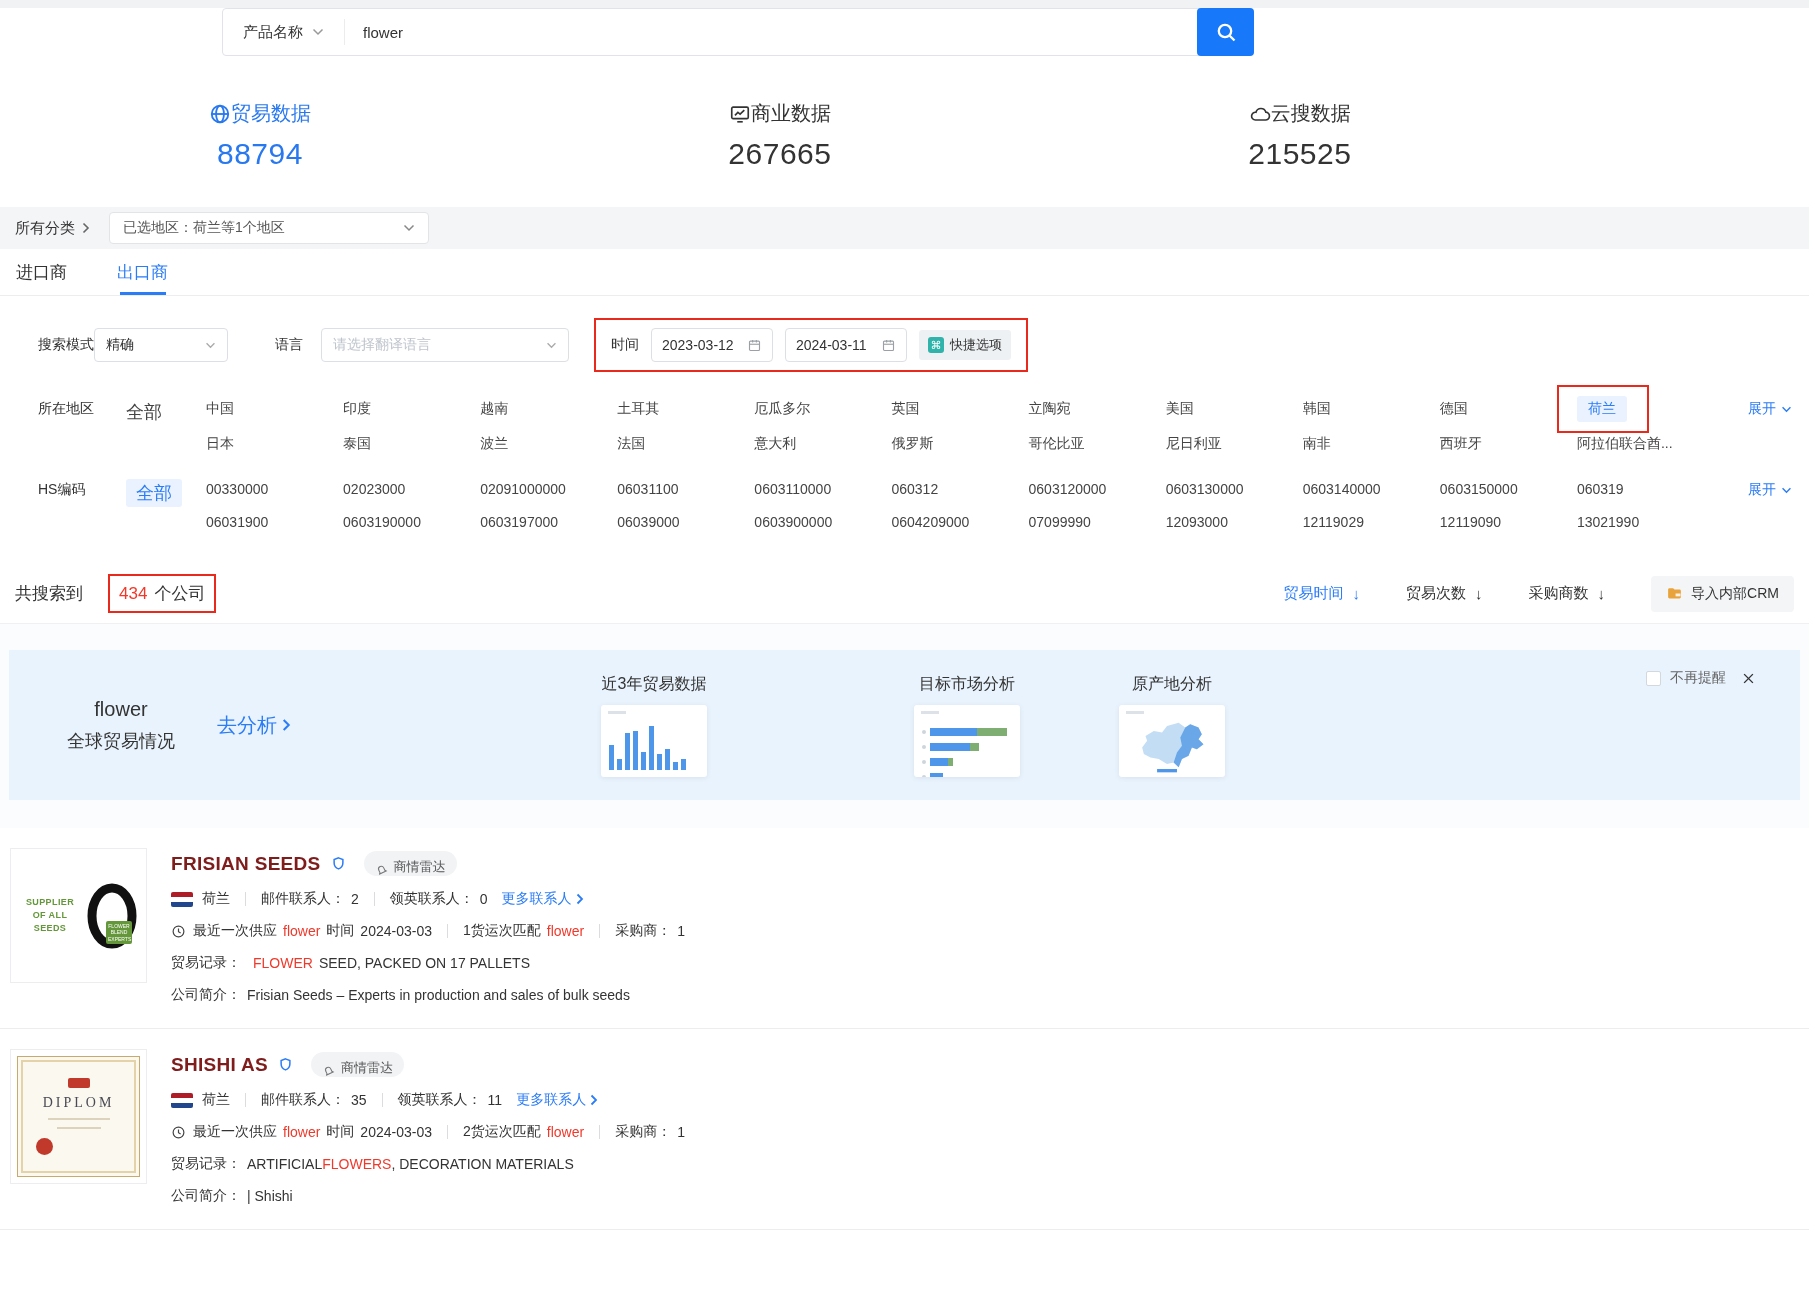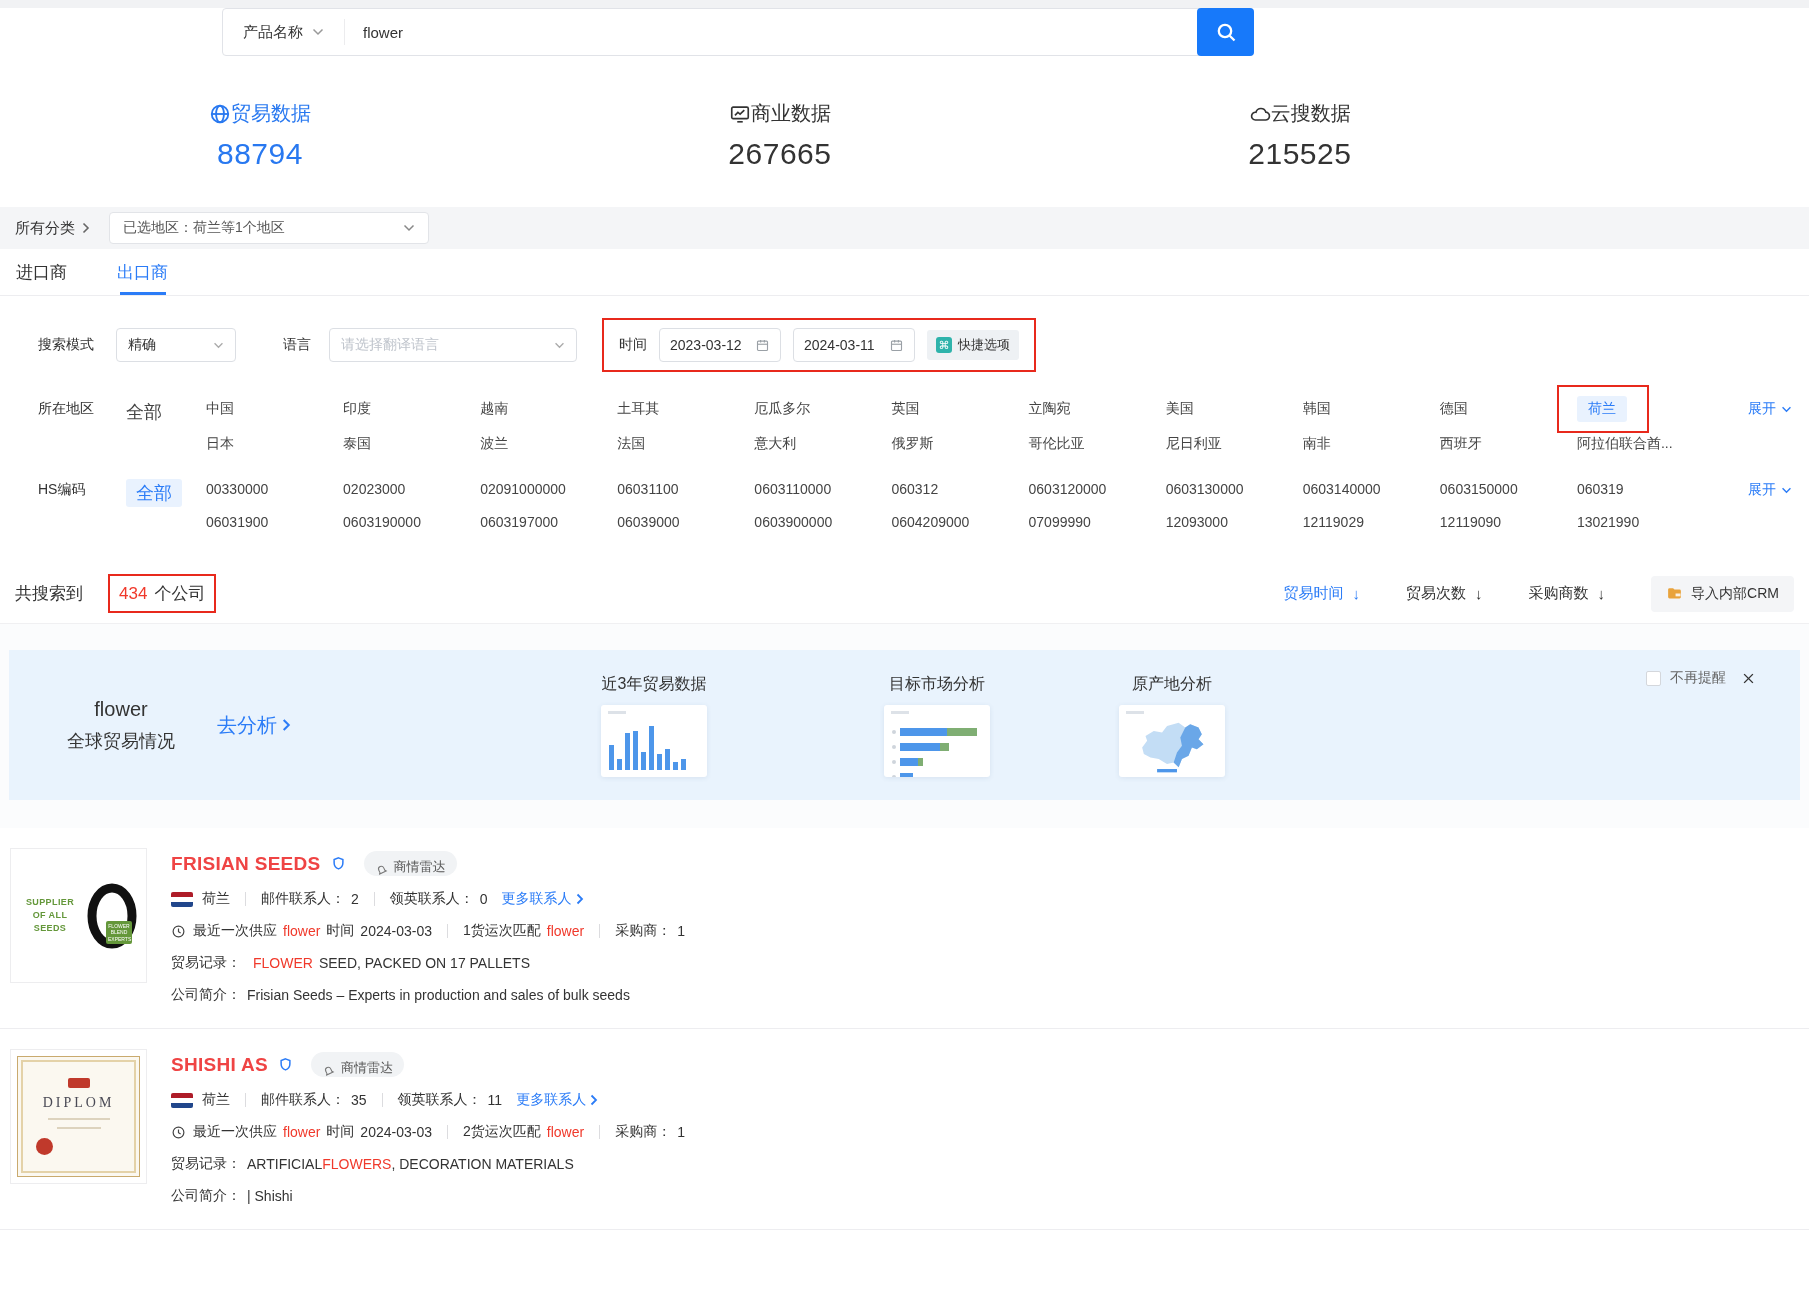--- a/index.html
+++ b/index.html
@@ -29,21 +29,21 @@
   .tabs{display:flex;gap:50px;padding:0 16px;border-bottom:1px solid #ededf0;height:47px;align-items:stretch;}
   .tab{font-size:17px;color:#333;position:relative;display:flex;align-items:center;cursor:pointer;}
   .tab.active{color:#2b7cf7;}
   .tab.active::after{content:"";position:absolute;left:50%;transform:translateX(-50%);bottom:0;width:46px;height:3px;background:#2b7cf7;}
 
   
   .filters{padding:22px 15px 20px 38px;position:relative;}
   .f-label{font-size:14px;color:#333;flex-shrink:0;}
   .rowA{display:flex;align-items:center;height:54px;}
   .select-box{height:34px;border:1px solid #dcdfe4;border-radius:4px;display:flex;align-items:center;justify-content:space-between;padding:0 11px;font-size:14px;color:#333;background:#fff;cursor:pointer;}
-  .sb-mode{width:120px;margin-left:22px;}
+  .sb-mode{width:134px;}
   .sb-lang{width:248px;margin-left:18px;}
   .placeholder{color:#bfc4cc;}
   .lbl-lang{margin-left:47px;}
   .time-group{display:flex;align-items:center;border:2px solid #e8291c;padding:8px 15px;margin-left:25px;gap:12px;}
   .date-box{width:122px;height:34px;border:1px solid #dcdfe4;border-radius:4px;display:flex;align-items:center;justify-content:space-between;padding:0 10px;font-size:14px;color:#333;background:#fff;cursor:pointer;}
   .quick-btn{height:30px;background:#eef1f4;border:none;border-radius:3px;display:flex;align-items:center;gap:6px;padding:0 9px;font-size:13px;color:#333;cursor:pointer;}
   .cmd-icon{width:16px;height:16px;background:#2fb3ab;color:#fff;border-radius:3px;font-size:11px;display:flex;align-items:center;justify-content:center;}
 
   .filter-grid-row{display:flex;margin-top:24px;position:relative;padding-right:80px;}
   .fg-label{width:88px;font-size:14px;color:#333;padding-top:4px;flex-shrink:0;}
@@ -66,21 +66,21 @@
   .crm-btn{height:36px;background:#f4f5f7;border-radius:4px;border:none;display:flex;align-items:center;gap:8px;padding:0 15px;font-size:14px;color:#333;cursor:pointer;}
 
   
   .banner-wrap{background:#fbfcfd;padding:26px 9px 28px;}
   .banner{background:#e9f3fd;height:150px;position:relative;display:flex;align-items:center;}
   .banner-left{margin-left:58px;text-align:center;}
   .kw{font-size:20px;color:#333;}
   .sub{font-size:18px;color:#333;margin-top:8px;}
   .analyze{color:#2b7cf7;font-size:20px;margin-left:42px;display:flex;align-items:center;gap:5px;cursor:pointer;}
   .bcard{position:absolute;top:24px;width:130px;text-align:center;}
-  .bcard1{left:580px;}.bcard2{left:863px;}.bcard3{left:1098px;}
+  .bcard1{left:580px;}.bcard2{left:893px;}.bcard3{left:1098px;}
   .bcard-title{font-size:16px;color:#333;margin-bottom:10px;white-space:nowrap;}
   .thumb{width:106px;height:72px;background:#fff;border-radius:3px;box-shadow:0 1px 5px rgba(60,90,130,.10);margin:0 auto;position:relative;padding:7px 8px 7px;overflow:hidden;}
   .thumb::before{content:"";position:absolute;top:6px;left:7px;width:18px;height:3px;background:#dde2e8;}
   .bar-chart{display:flex;align-items:flex-end;gap:3px;height:100%;padding-top:12px;}
   .bar{width:5px;background:#4d96ea;}
   .hbar-chart{display:flex;flex-direction:column;gap:7px;padding-top:16px;}
   .hrow{display:flex;align-items:center;height:8px;}
   .htick{width:4px;height:4px;border-radius:50%;background:#cfd5dc;margin-right:4px;flex-shrink:0;}
   .hblue{background:#4d96ea;height:8px;}
   .hgreen{background:#7fae73;height:8px;}
@@ -95,21 +95,21 @@
   .seeds-text{width:62px;font-size:9px;font-weight:bold;color:#64973a;line-height:1.45;text-align:center;letter-spacing:.4px;}
   .seeds-sub{font-size:5px;color:#fff;background:#64973a;border-radius:2px;padding:2px 2px;width:26px;line-height:1.3;position:absolute;right:6px;top:38px;text-align:center;}
   .seeds-oval{position:relative;}
   .diplom-logo{width:123px;height:121px;background:#fbf8f0;border:1px solid #c9aa6e;outline:2px solid #e4d2a8;outline-offset:-6px;display:flex;flex-direction:column;align-items:center;justify-content:center;gap:7px;}
   .diplom-mark{width:22px;height:10px;background:#c0392b;border-radius:2px;}
   .diplom-text{font-family:"Liberation Serif","DejaVu Serif",serif;font-size:14px;letter-spacing:3px;color:#4a4a55;}
   .diplom-line{width:62px;height:2px;background:#ddd3bd;}
   .diplom-seal{width:17px;height:17px;border-radius:50%;background:#c0392b;align-self:flex-start;margin:2px 0 0 18px;}
   .company-body{flex:1;padding-top:3px;}
   .c-name-row{display:flex;align-items:center;gap:10px;}
-  .c-name{font-size:19px;font-weight:bold;color:#ef4444;letter-spacing:.3px;}
+  .c-name{font-size:19px;font-weight:bold;color:#7f1d1d;letter-spacing:.3px;}
   .radar-badge{height:25px;background:#f1f3f5;border-radius:13px;display:flex;align-items:flex-end;gap:6px;padding:0 11px;font-size:13px;color:#555;margin-left:8px;cursor:pointer;}
   .c-row{display:flex;align-items:center;margin-top:14px;font-size:14px;color:#333;}
   .flag{width:22px;height:15px;margin-right:9px;display:flex;flex-direction:column;border-radius:2px;overflow:hidden;box-shadow:0 0 0 1px rgba(0,0,0,.07) inset;flex-shrink:0;}
   .flag div{flex:1;}
   .fl-r{background:#ae1c28;}.fl-w{background:#fff;}.fl-b{background:#21468b;}
   .vd{width:1px;height:14px;background:#dcdcdf;margin:0 15px;}
   .gap6{margin-left:6px;}
   .red{color:#f0392b;}
   .more-link{color:#2b7cf7;margin-left:14px;display:flex;align-items:center;gap:4px;cursor:pointer;}
   .seg{margin-left:6px;}

